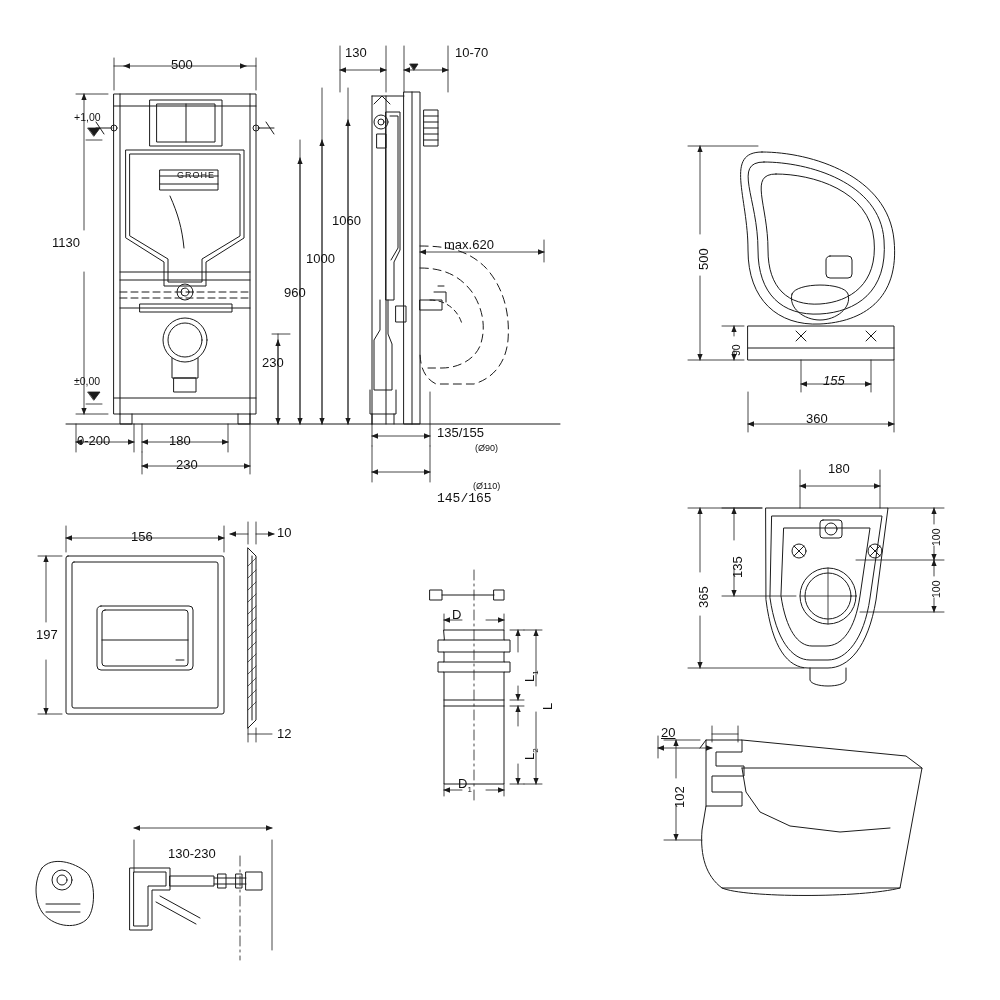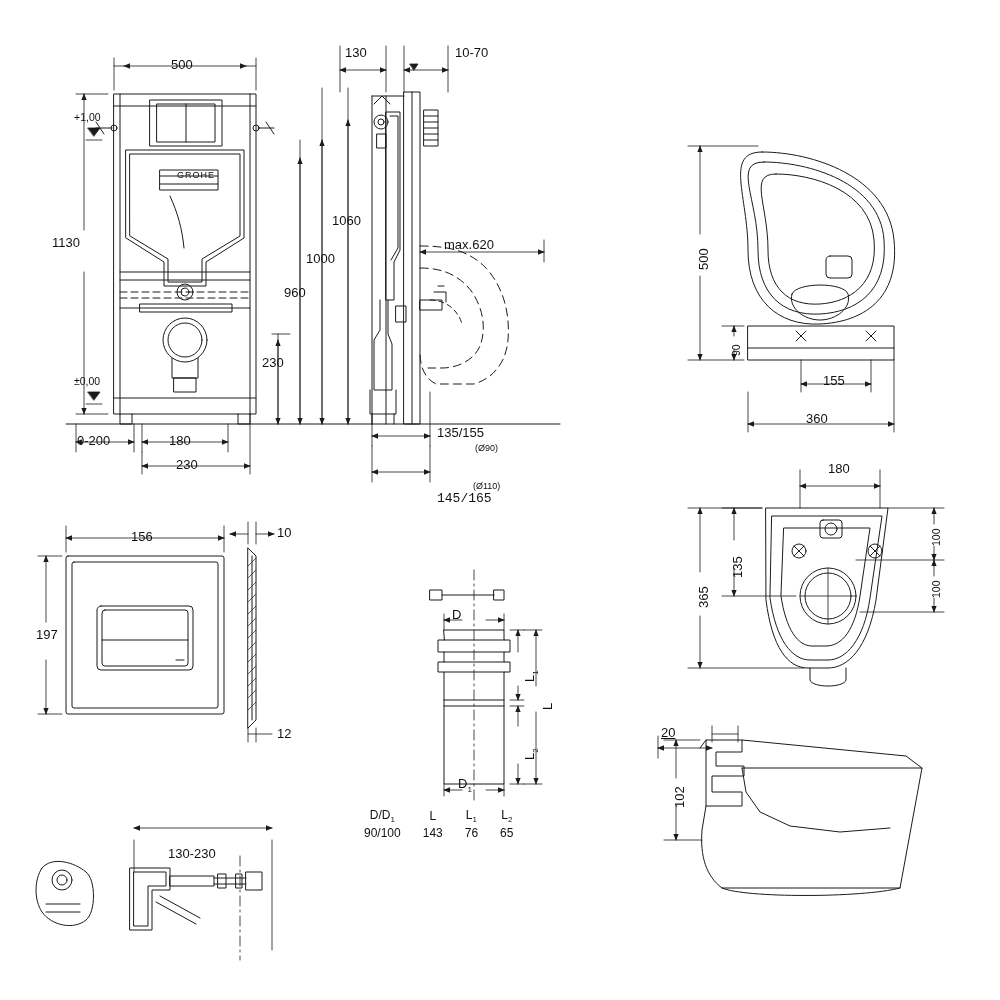--- a/index.html
+++ b/index.html
@@ -460,40 +460,24 @@
   <div class="lbl" style="left:277px; top:727px;">12</div>
 
   <div class="lbl" style="left:168px; top:820px;margin-top:27px;">130-230</div>
 
   <div class="lbl" style="left:452px; top:608px;">D</div>
   <div class="lbl" style="left:458px; top:777px;"><span>D</span><span class="sub">1</span></div>
   <div class="lbl rot" style="left:541px; top:710px; transform:rotate(-90deg);">L</div>
   <div class="lbl rot" style="left:523px; top:682px; transform:rotate(-90deg);"><span>L</span><span class="sub">1</span></div>
   <div class="lbl rot" style="left:523px; top:760px; transform:rotate(-90deg);"><span>L</span><span class="sub">2</span></div>
 
-  <table class="tbl" style="left:352px; top:806px;">
-    <tbody>
-        <tr>
-      <td>D/D<span class="sub">1</span></td>
-      <td>L</td>
-      <td>L<span class="sub">1</span></td>
-      <td>L<span class="sub">2</span></td>
-    </tr>
-    <tr>
-      <td>90/100</td>
-      <td>143</td>
-      <td>76</td>
-      <td>65</td>
-    </tr>
-  </tbody>
-    </table>
 
   <div class="lbl rot" style="left:697px; top:270px; transform:rotate(-90deg);">500</div>
   <div class="lbl rot sm" style="left:731px; top:356px; transform:rotate(-90deg);">90</div>
-  <div class="lbl" style="left:823px; top:374px;">155</div>
+  <div class="lbl" style="left:823px; top:374px;font-style:italic;">155</div>
   <div class="lbl" style="left:806px; top:412px;">360</div>
 
   <div class="lbl" style="left:828px; top:462px;">180</div>
   <div class="lbl rot" style="left:697px; top:608px; transform:rotate(-90deg);">365</div>
   <div class="lbl rot" style="left:731px; top:578px; transform:rotate(-90deg);">135</div>
   <div class="lbl rot sm" style="left:931px; top:546px; transform:rotate(-90deg);">100</div>
   <div class="lbl rot sm" style="left:931px; top:598px; transform:rotate(-90deg);">100</div>
 
   <div class="lbl" style="left:661px; top:726px;text-decoration:underline;">20</div>
   <div class="lbl rot" style="left:673px; top:808px; transform:rotate(-90deg);">102</div>

